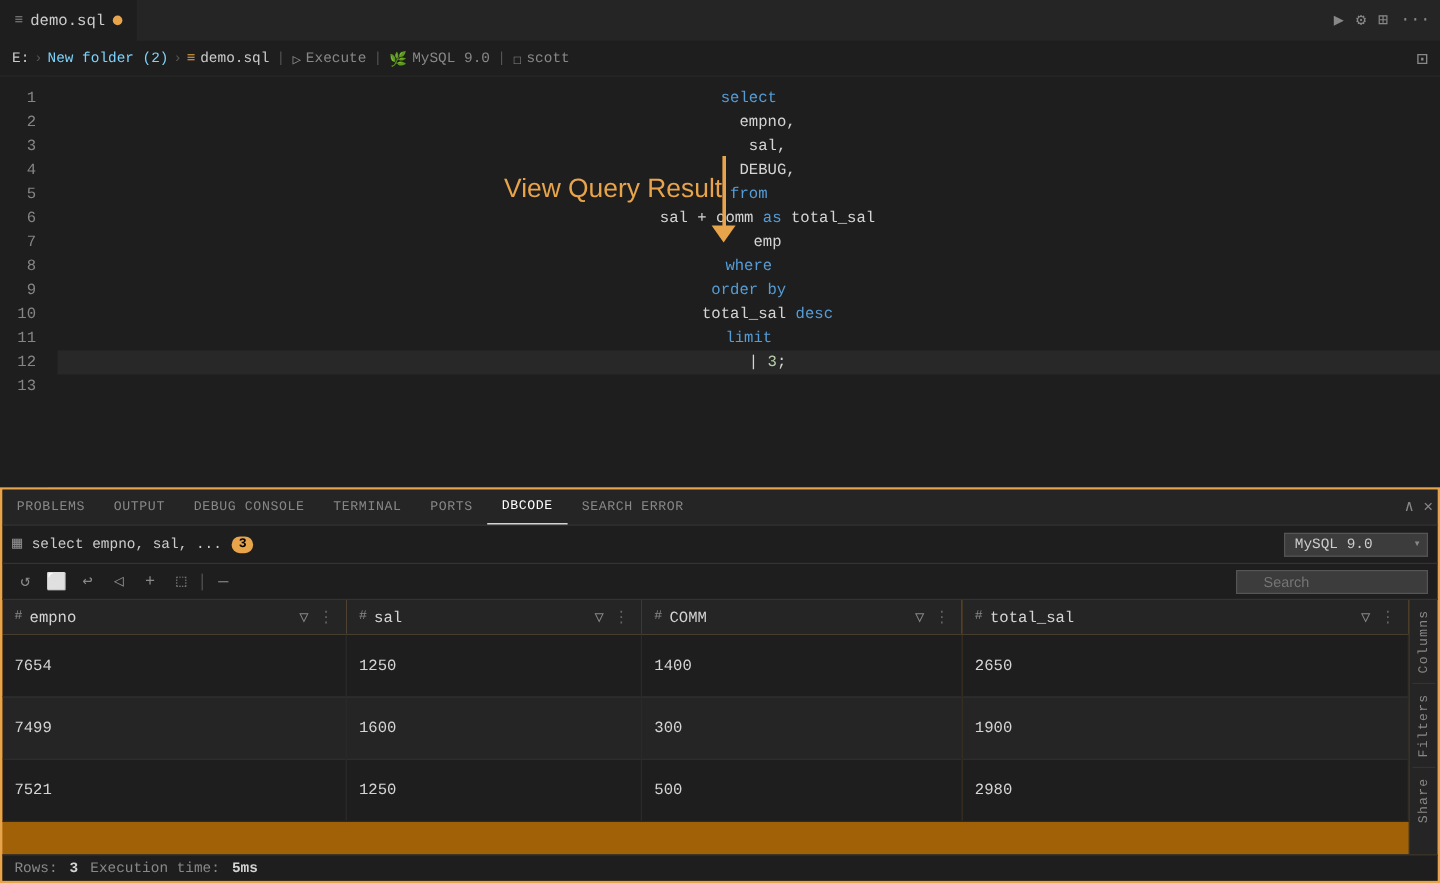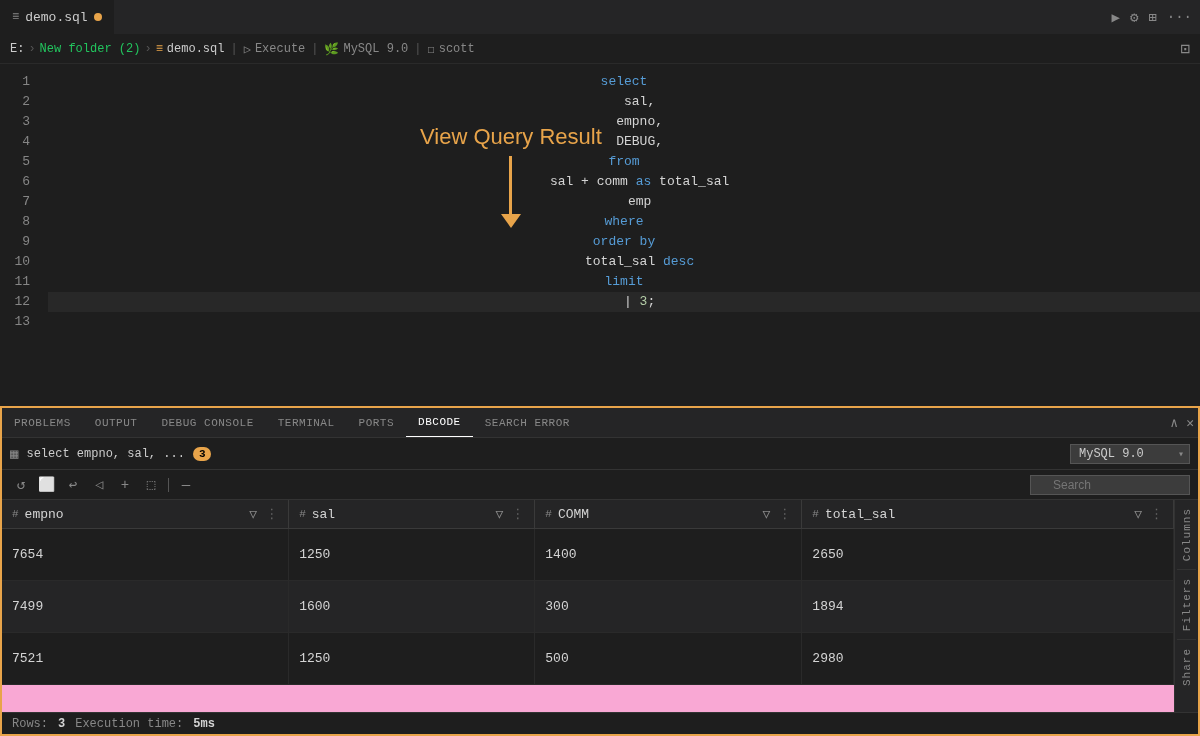--- a/index.html
+++ b/index.html
@@ -126,21 +126,20 @@
     .annotation-overlay {
       position: absolute;
       top: 0; left: 0; right: 0; bottom: 0;
       pointer-events: none;
     }
     .annotation-box {
       position: absolute;
       top: 60px;
       left: 420px;
       display: flex;
-      flex-direction: column;
       align-items: center;
     }
     .annotation-text {
       color: #e8a44a;
       font-size: 22px;
       font-family: 'Segoe UI', sans-serif;
       font-weight: 400;
       white-space: nowrap;
     }
     .annotation-arrow {
@@ -157,21 +156,21 @@
       left: 50%;
       transform: translateX(-50%);
       border-left: 10px solid transparent;
       border-right: 10px solid transparent;
       border-top: 14px solid #e8a44a;
     }
 
     
     .bottom-panel {
       height: 330px;
-      background: #f9a8d4;
+      background: #a16207;
       border: 2px solid #e8a44a;
       display: flex;
       flex-direction: column;
     }
 
     
     .panel-tabs {
       background: #252526;
       display: flex;
       align-items: center;
@@ -440,21 +439,21 @@
     <span title="Settings">⚙</span>
     <span title="Layout">⊞</span>
     <span title="More">···</span>
   </div>
 </div>
 
 <div class="breadcrumb">
   <div class="breadcrumb-left">
     <span style="color:#ccc;">E:</span>
     <span class="breadcrumb-sep">›</span>
-    <span style="color:#22c55e;">New folder (2)</span>
+    <span style="color:#7dd3fc;">New folder (2)</span>
     <span class="breadcrumb-sep">›</span>
     <span style="color:#e8a44a;">≡</span>
     <span style="color:#ccc;">demo.sql</span>
     <span class="bc-separator">|</span>
     <div class="breadcrumb-execute">
       <span class="play-icon" style="color:#888;">▷</span>
       <span style="color:#888;cursor:pointer;">Execute</span>
     </div>
     <span class="bc-separator">|</span>
     <span style="color:#888;">🌿</span>
@@ -477,22 +476,22 @@
     <div>7</div>
     <div>8</div>
     <div>9</div>
     <div>10</div>
     <div>11</div>
     <div>12</div>
     <div>13</div>
   </div>
   <div class="code-content">
     <div class="code-line"><span class="kw">select</span></div>
+    <div class="code-line">    <span class="col">empno,</span></div>
     <div class="code-line">    <span class="col">sal,</span></div>
-    <div class="code-line">    <span class="col">empno,</span></div>
     <div class="code-line">    <span class="col">DEBUG,</span></div>
     <div class="code-line"><span class="kw">from</span></div>
     <div class="code-line">    <span class="col">sal + comm </span><span class="kw">as</span><span class="col"> total_sal</span></div>
     <div class="code-line">    <span class="col">emp</span></div>
     <div class="code-line"><span class="kw">where</span></div>
     <div class="code-line"><span class="kw">order by</span></div>
     <div class="code-line">    <span class="col">total_sal </span><span class="kw">desc</span></div>
     <div class="code-line"><span class="kw">limit</span></div>
     <div class="code-line cursor-line">    <span class="col">| </span><span class="num">3</span><span class="col">;</span></div>
   </div>
@@ -614,21 +613,21 @@
           <tr>
             <td>7654</td>
             <td>1250</td>
             <td>1400</td>
             <td>2650</td>
           </tr>
           <tr>
             <td>7499</td>
             <td>1600</td>
             <td>300</td>
-            <td>1894</td>
+            <td>1900</td>
           </tr>
           <tr>
             <td>7521</td>
             <td>1250</td>
             <td>500</td>
             <td>2980</td>
           </tr>
         </tbody>
       </table>
     </div>

